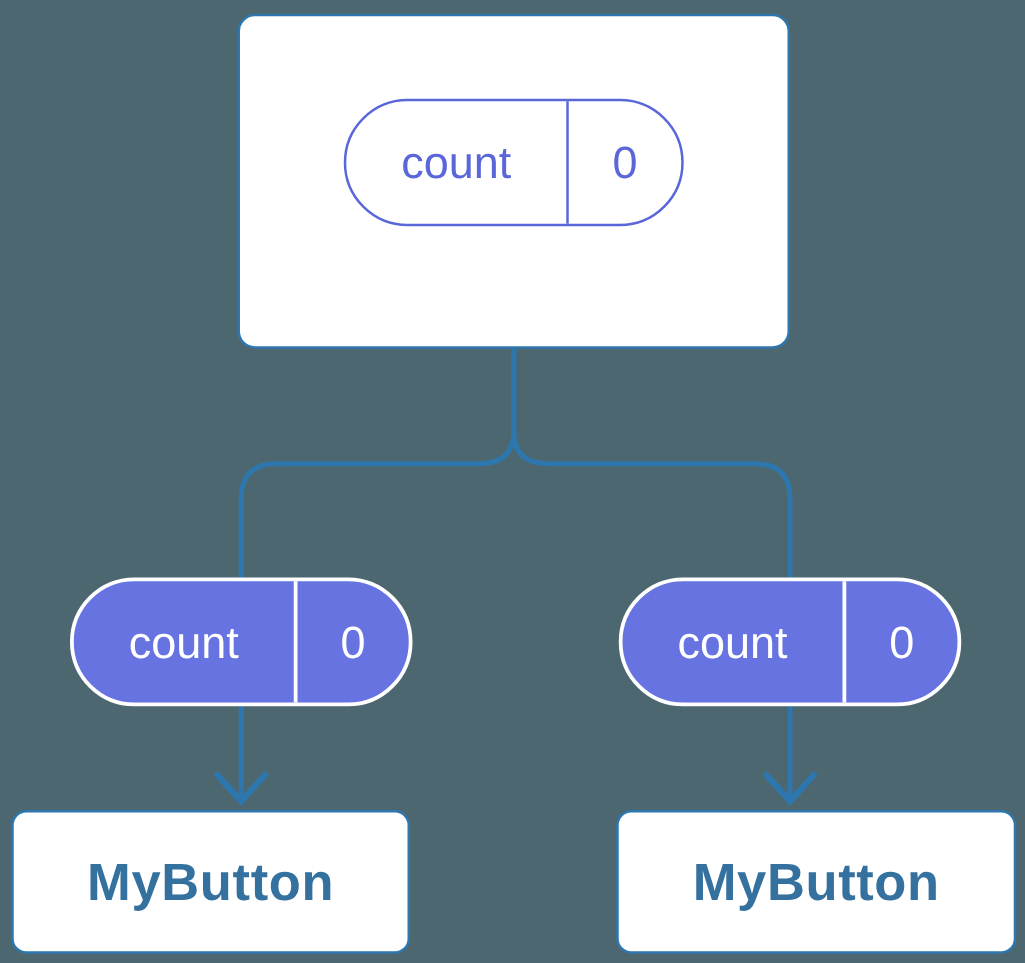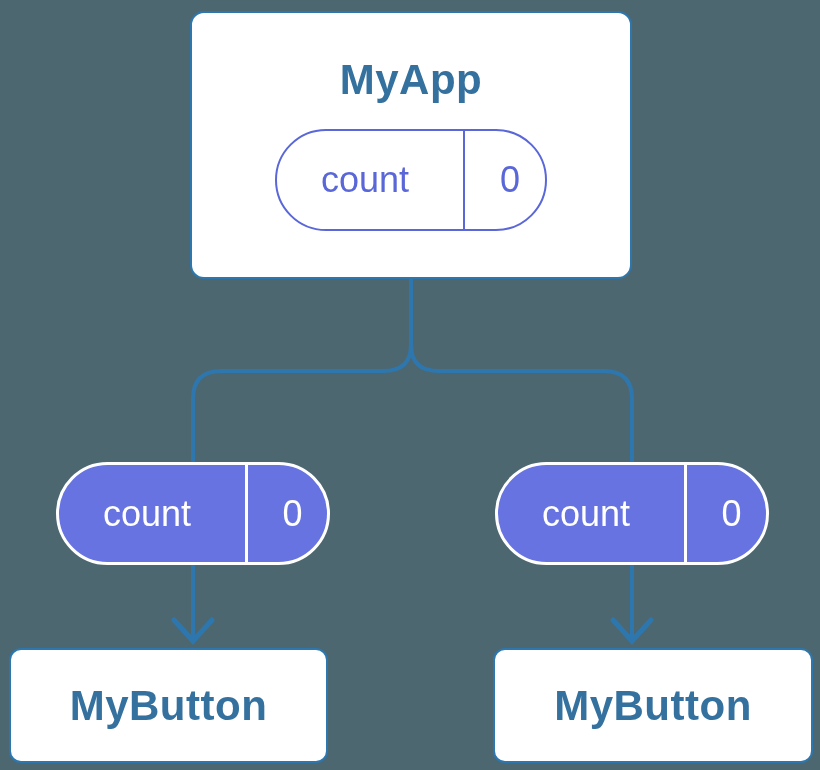--- a/index.html
+++ b/index.html
@@ -51,21 +51,20 @@
     border-radius:14px;
     display:flex;flex-direction:column;align-items:center;
     padding-top:42px;
   }
   .root-node .node-title{line-height:50px;}
 
   .pill{
     box-sizing:border-box;
     display:flex;align-items:stretch;
     font-size:36px;
-    gap:10px;
   }
   .pill .cell{
     display:flex;align-items:center;justify-content:center;
   }
   .pill .cell.name{width:176px;}
   .pill .cell.value{flex:1;}
   .pill .divider{width:0px;}
 
   .pill.outline{
     width:272px;height:102px;
@@ -103,21 +102,20 @@
 <div class="stage">
 
   <svg class="connectors" viewBox="0 0 820 770" aria-hidden="true">
     <path class="trunk" d="M411 279 L411 345 Q411 371 383 371 L221 371 Q193 371 193 399 L193 638"></path>
     <path class="trunk" d="M411 279 L411 345 Q411 371 439 371 L604 371 Q632 371 632 399 L632 638"></path>
     <path class="head" d="M174 620 L193 641 L212 620"></path>
     <path class="head" d="M613 620 L632 641 L651 620"></path>
   </svg>
 
   <div class="node root-node">
-    <div class="node-title">MyApp</div>
     <div class="pill outline">
       <div class="cell name">count</div>
       <div class="divider"></div>
       <div class="cell value">0</div>
     </div>
   </div>
 
   <div class="pill solid pill-left">
     <div class="cell name">count</div>
     <div class="divider"></div>

